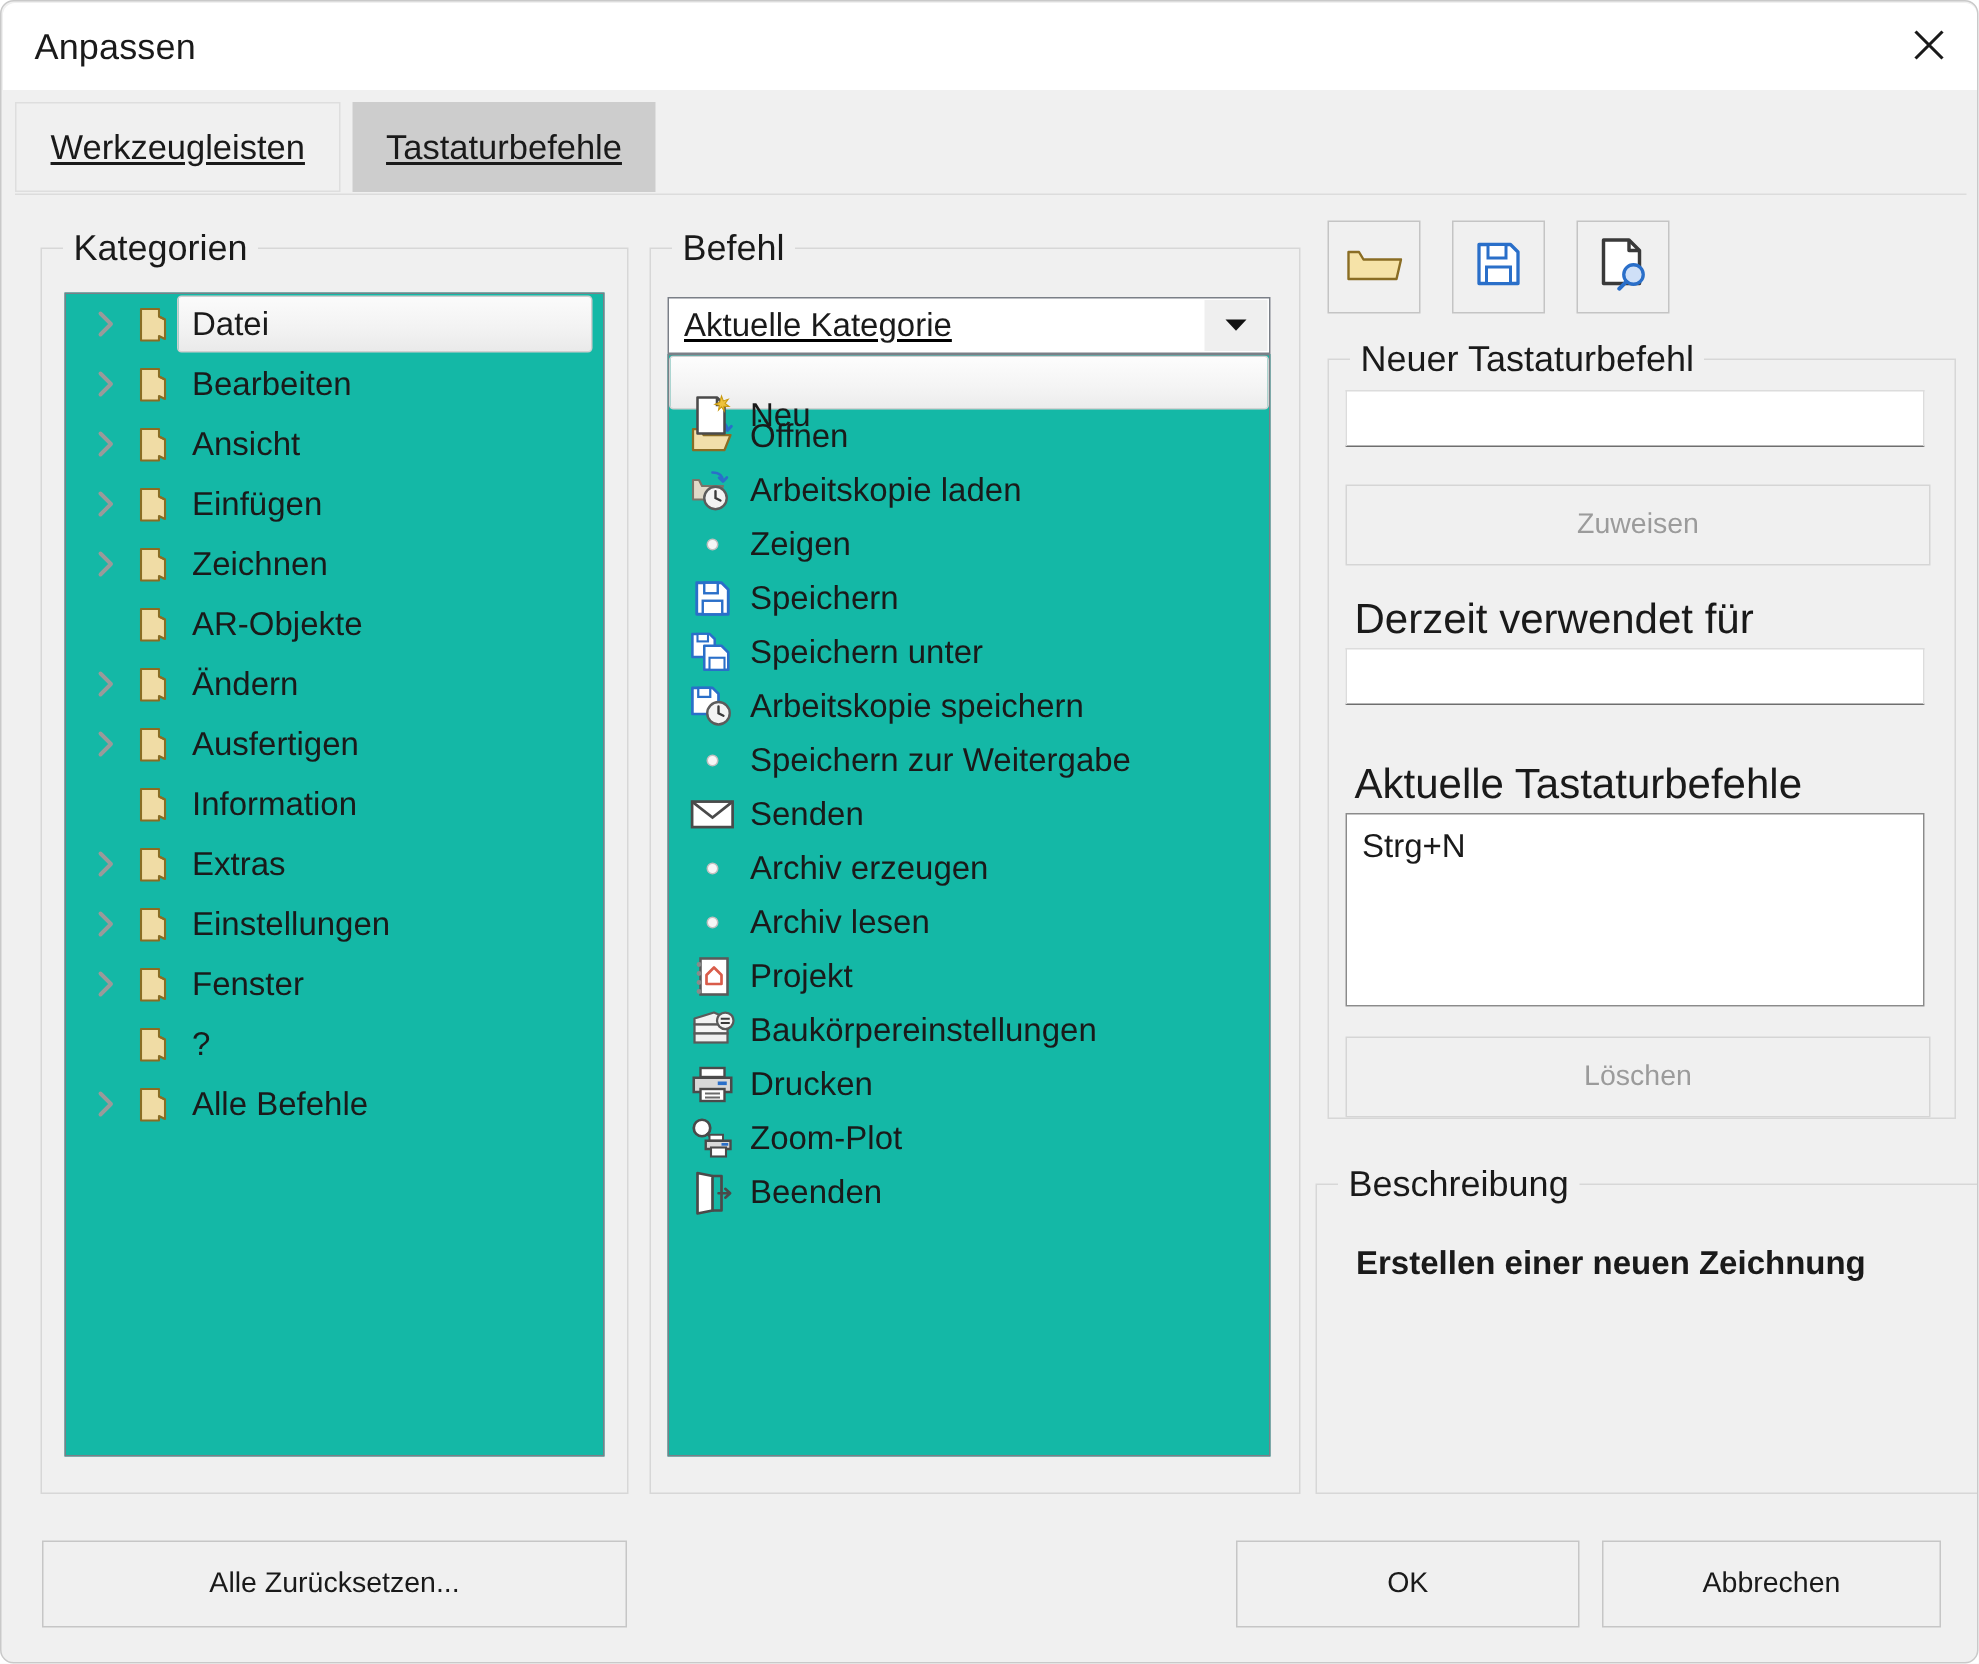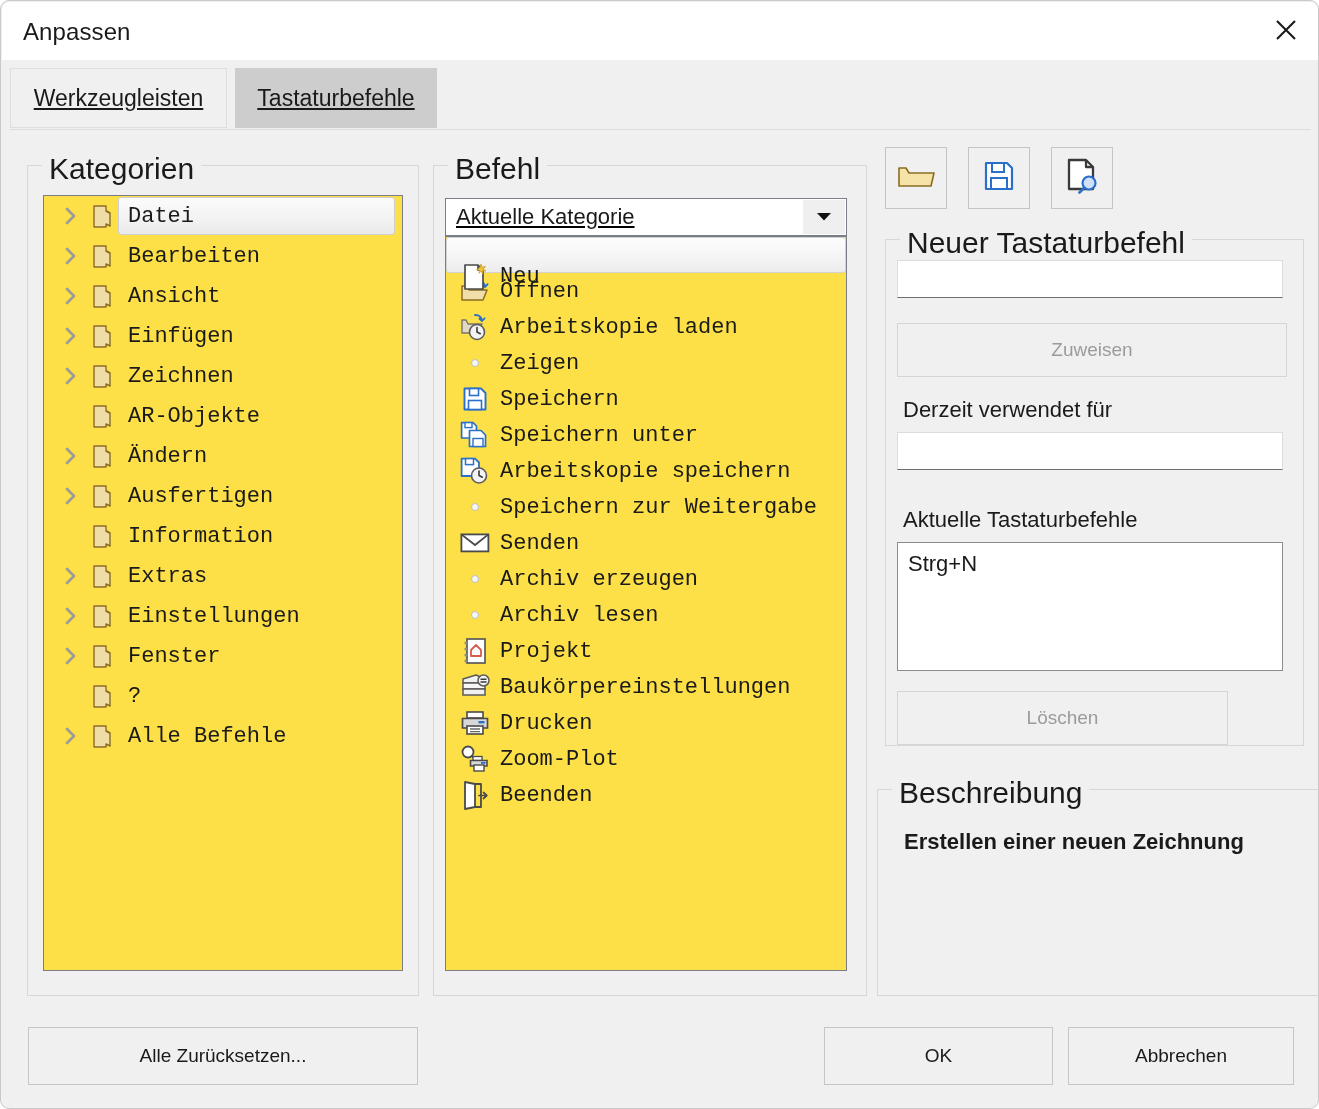--- a/index.html
+++ b/index.html
@@ -71,32 +71,31 @@
   .group {
     position: absolute;
     box-sizing: border-box;
     border: 1px solid #d7d7d7;
     background: transparent;
   }
   .group-title {
     position: absolute; top: -14px; left: 14px;
     background: #f0f0f0;
     padding: 0 7px;
-    font-size: 30px; color: #1a1a1a;
+    font-size: 24px; color: #1a1a1a;
     white-space: nowrap;
   }
 
   
   .listbox {
     position: absolute;
-    background: #fde047;
+    background: #14b8a6;
     border: 1px solid #7a7f87;
     box-sizing: border-box;
     overflow: hidden;
-    font-family: Liberation Mono, monospace;
   }
 
   
   .tree-row {
     position: relative;
     height: 40px;
     display: flex; align-items: center;
     padding-left: 12px;
     box-sizing: border-box;
   }
@@ -207,21 +206,21 @@
     background: #f0f0f0;
     border: 1px solid #c6c6c6;
     display: flex; align-items: center; justify-content: center;
     font-size: 19px; color: #1a1a1a;
     white-space: nowrap;
   }
   .btn.disabled { color: #9b9b9b; border-color: #d5d5d5; }
 
   .static-text {
     position: absolute;
-    font-size: 22px; color: #1a1a1a;
+    font-size: 28px; color: #1a1a1a;
     white-space: nowrap;
   }
   .desc-text {
     position: absolute;
     font-size: 22px; color: #1a1a1a;
     white-space: nowrap;
   }
 </style>
 </head>
 <body>
@@ -656,21 +655,21 @@
   <div class="textfield" style="left:896px; top:431px; width:386px; height:38px;">
     <span></span>
   </div>
 
   <div class="static-text" style="left:902px; top:506px;">Aktuelle Tastaturbefehle</div>
 
   <div class="listfield" style="left:896px; top:541px; width:386px; height:129px;">
     <span>Strg+N</span>
   </div>
 
-  <div class="btn disabled" style="left:896px; top:690px; width:331px; height:54px;">
+  <div class="btn disabled" style="left:896px; top:690px; width:390px; height:54px;">
     <span>Löschen</span>
   </div>
 
   <div class="group" style="left:876px; top:788px; width:455px; height:207px;">
     <div class="group-title">Beschreibung</div>
   </div>
   <div class="desc-text" style="left:903px; top:828px;font-weight:bold;">Erstellen einer neuen Zeichnung</div>
 
   <div class="btn" style="left:27px; top:1026px; width:390px; height:58px;">
     <span>Alle Zurücksetzen...</span>

